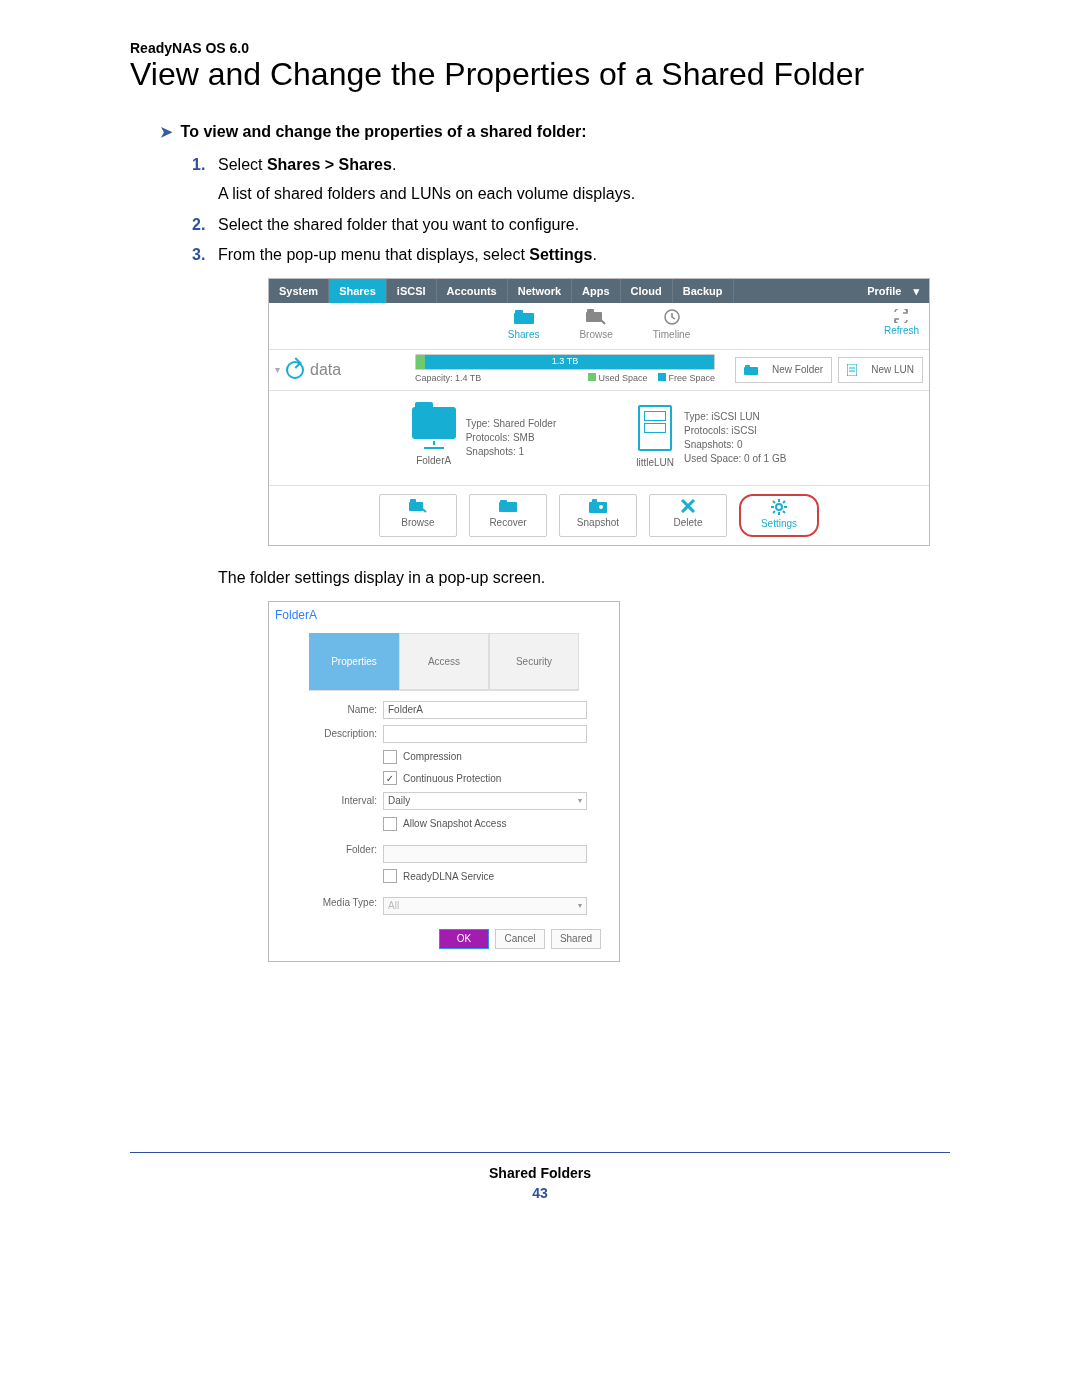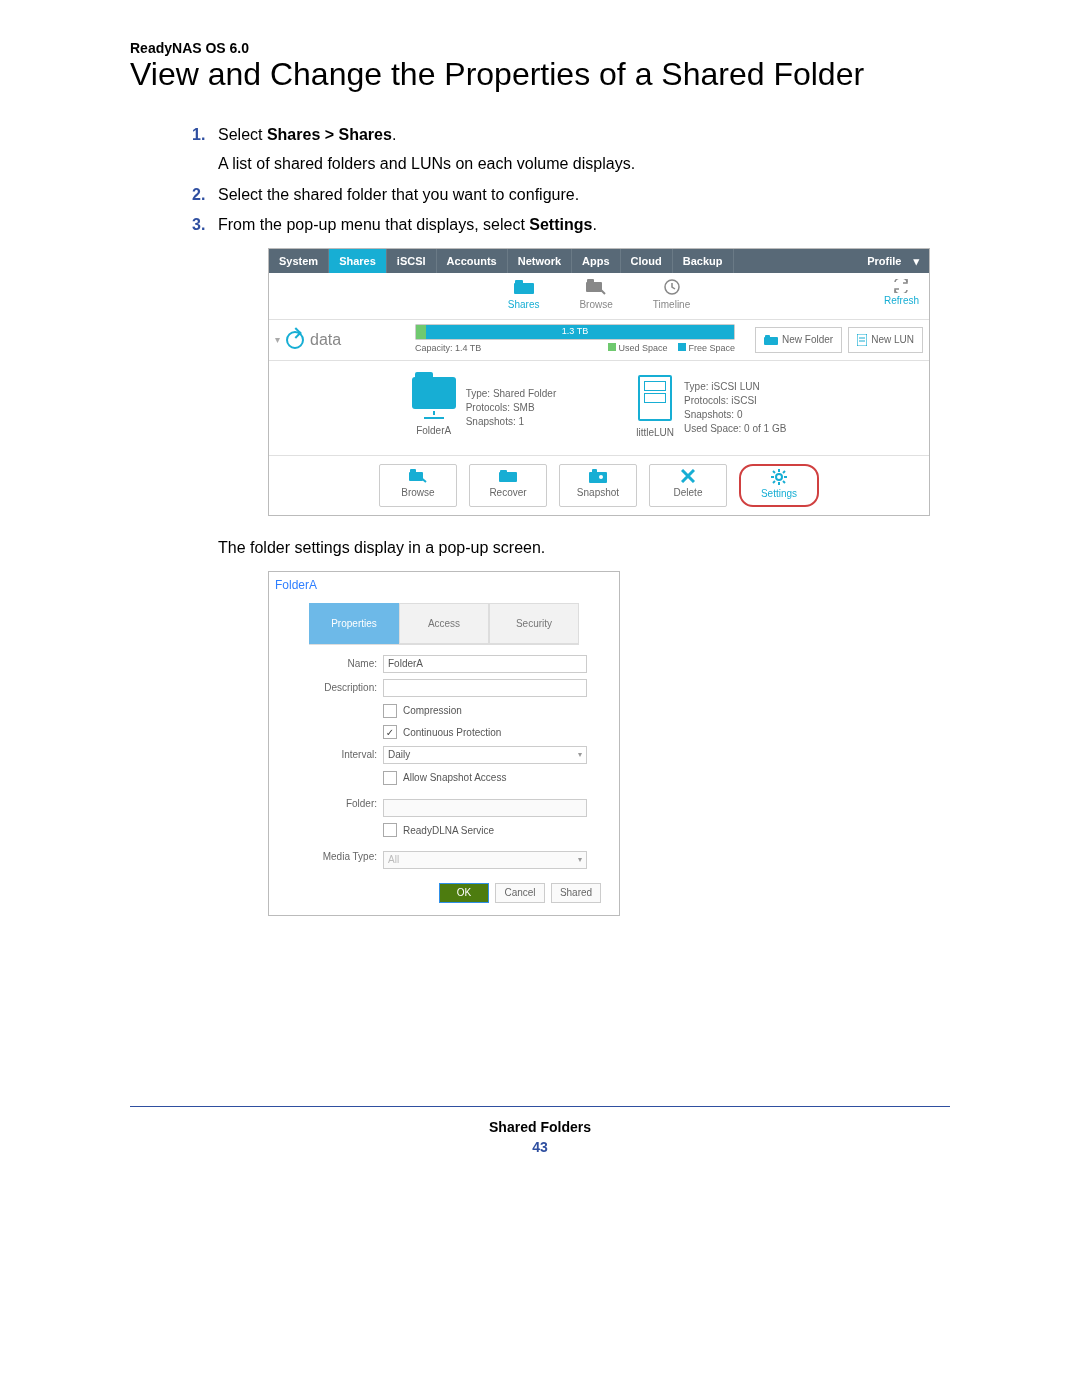--- a/index.html
+++ b/index.html
@@ -218,21 +218,21 @@
     margin-left: 20px;
   }
   .outline-btn {
     border: 1px solid #ccc;
     background: #fff;
     padding: 4px 8px;
     font-size: 10px;
     color: #666;
     display: flex;
     align-items: center;
-    gap: 4px;
+    gap: 14px;
   }
 
   .panel-row {
     display: flex;
     justify-content: center;
     gap: 80px;
     padding: 14px 0;
     border-bottom: 1px solid #e0e0e0;
   }
   .entity {
@@ -355,21 +355,21 @@
   }
   .dlg-tabs {
     display: flex;
     border-bottom: 1px solid #ddd;
     margin: 4px 40px 10px 40px;
     font-size: 10px;
   }
   .dlg-tab {
     flex: 1;
     text-align: center;
-    padding: 12px 0;
+    padding: 20px 0;
     background: #f2f2f2;
     border: 1px solid #ddd;
     color: #777;
   }
   .dlg-tab.active {
     background: #6db9e8;
     color: #fff;
     border-color: #6db9e8;
   }
   .form {
@@ -438,21 +438,21 @@
     background: #fafafa;
     width: 48px;
     height: 18px;
     font-size: 10px;
     display: flex;
     align-items: center;
     justify-content: center;
     color: #666;
   }
   .dlg-btn.primary {
-    background: #4d7c0f;
+    background: #a21caf;
     border-color: #2f8fe8;
     color: #fff;
   }
 
   
   .page-footer {
     margin-top: 190px;
     border-top: 1px solid #2f4fa0;
     text-align: center;
     padding-top: 12px;
@@ -474,20 +474,23 @@
 </head>
 <body>
 
 <div class="page">
 
   <div class="doc-header">ReadyNAS OS 6.0</div>
 
   <h1 class="section-title">View and Change the Properties of a Shared Folder</h1>
 
   <div class="lead">
+    <div class="arrow-line">
+      <span class="arrow-glyph">➤</span><span>To view and change the properties of a shared folder:</span>
+    </div>
 
     <ol class="steps">
       <li>
         <span class="num">1.</span>
         <span>Select </span><strong>Shares &gt; Shares</strong><span>.</span>
         <div class="subtext">A list of shared folders and LUNs on each volume displays.</div>
       </li>
       <li>
         <span class="num">2.</span>
         <span>Select the shared folder that you want to configure.</span>

